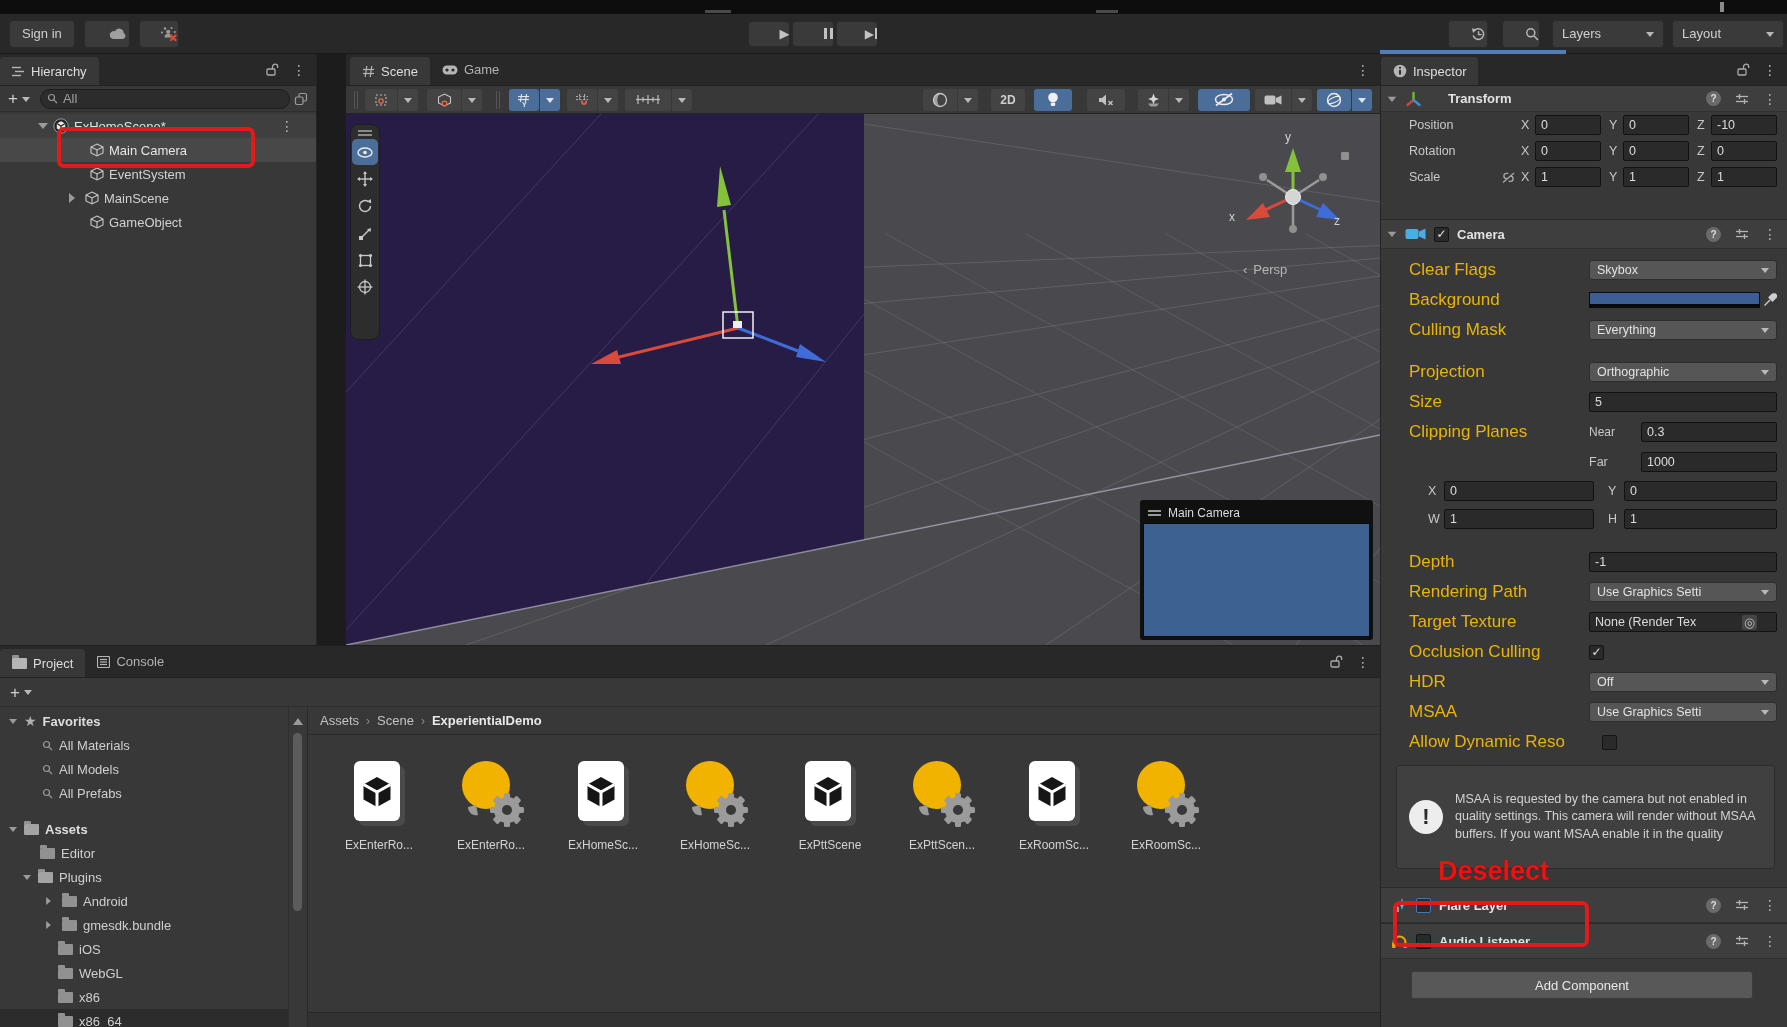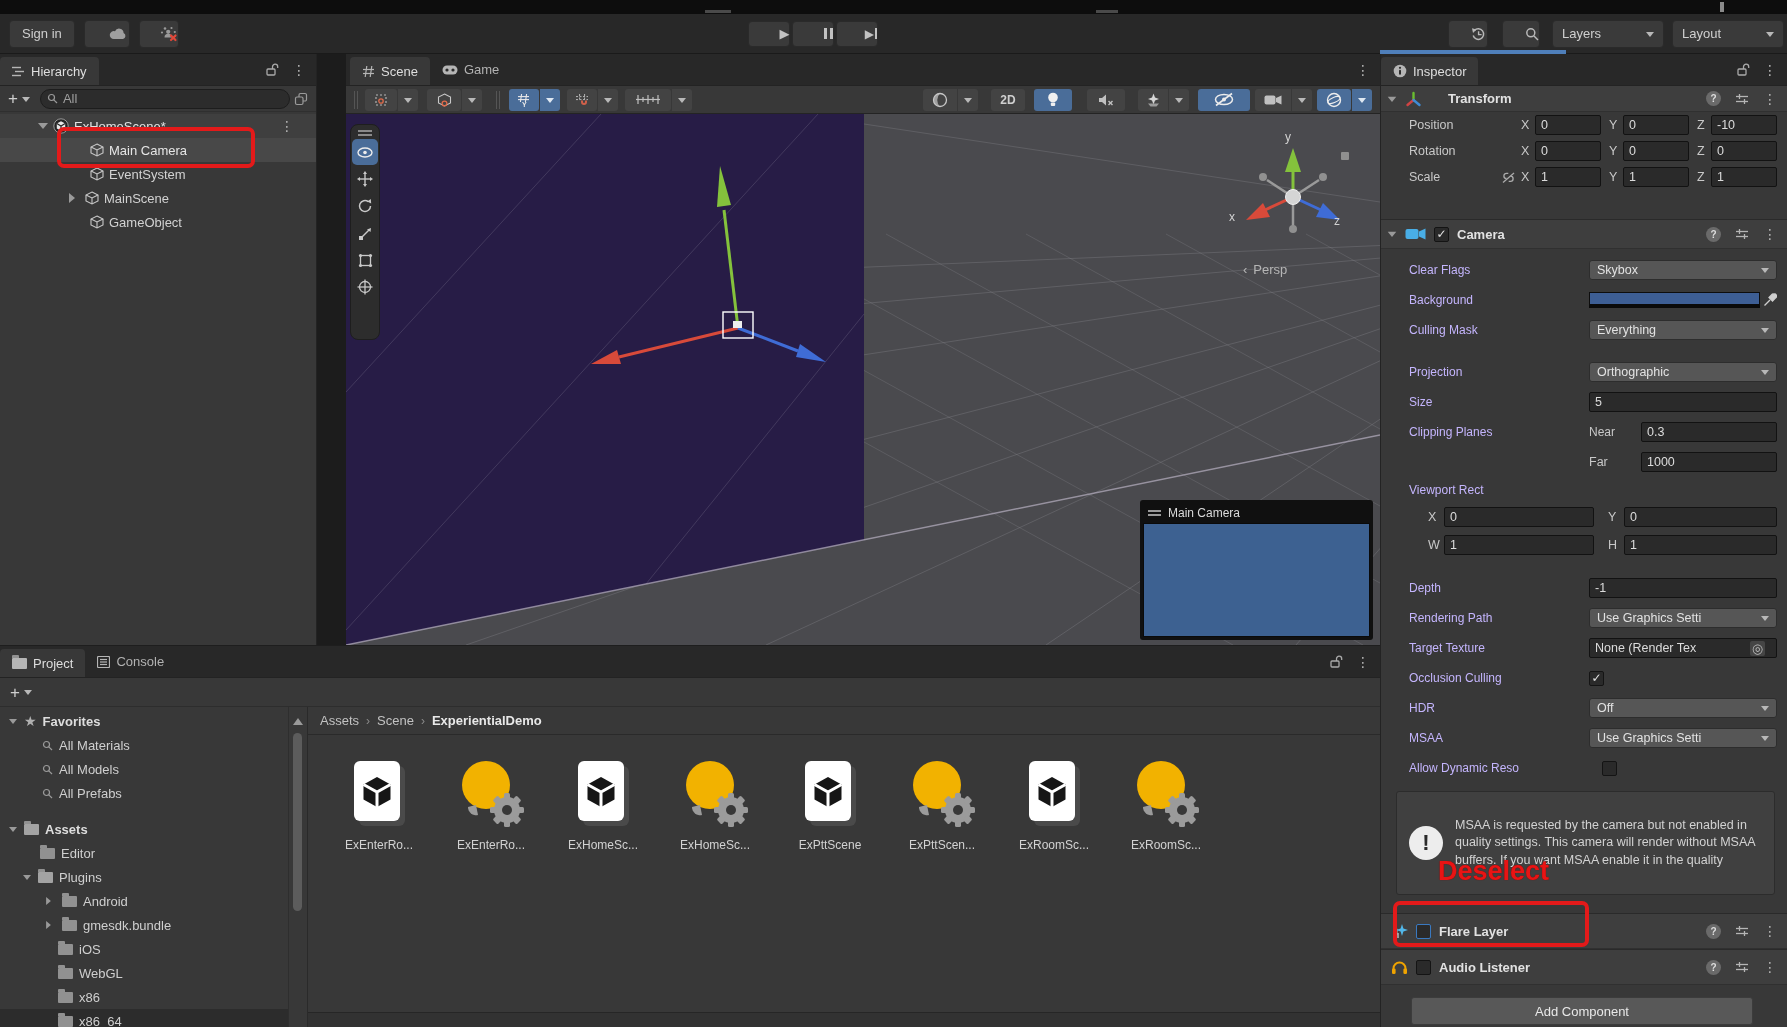--- a/index.html
+++ b/index.html
@@ -22,21 +22,21 @@
   .tbtn.blue{background:#4a6d99}
   .tbtn.joined{border-radius:3px 0 0 3px}
   .tcar{height:22px;width:20px;background:#434343;border-radius:0 3px 3px 0;margin-left:1px;display:flex;align-items:center;justify-content:center}
   .tcar.blue{background:#4a6d99}
   
   .hrow{height:24px;display:flex;align-items:center;gap:5px;font-size:13px;color:#d2d2d2}
   .arrow-d{width:0;height:0;border:5px solid transparent;border-top:6px solid #9a9a9a;margin-top:5px}
   .arrow-r{width:0;height:0;border:5px solid transparent;border-left:6px solid #9a9a9a;margin-left:5px}
   
   .irow{display:flex;align-items:center;padding:0 10px 0 28px;height:30px}
-  .ilabel{width:180px;color:#c4b5fd;font-size:12px;flex-shrink:0}
+  .ilabel{width:180px;color:#eab308;font-size:17px;flex-shrink:0}
   .ilabel-sm{width:92px;color:#c8c8c8;font-size:12.5px;flex-shrink:0}
   .axslot{width:20px;flex-shrink:0;display:flex;align-items:center}
   .axl{width:14px;color:#c8c8c8;font-size:12.5px;flex-shrink:0}
   .inp{background:#2a2a2a;border:1px solid #121212;border-radius:2px;height:20px;padding:0 5px;color:#dcdcdc;font-size:12.5px;display:flex;align-items:center}
   .axi{flex:1;margin-right:8px}
   .dd{background:#565656;border:1px solid #2d2d2d;border-radius:3px;height:20px;display:flex;align-items:center;padding:0 7px;color:#e2e2e2;font-size:12.5px;flex:1;min-width:0}
   .dd .ddt{white-space:nowrap;overflow:hidden;flex:1}
   .dd .car{margin-left:4px;flex-shrink:0}
   .cb{width:15px;height:15px;background:#2a2a2a;border:1px solid #141414;border-radius:2px;display:flex;align-items:center;justify-content:center;color:#e4e4e4;font-size:12px}
   .comp-head{height:30px;background:#3e3e3e;border-top:1px solid #2a2a2a;border-bottom:1px solid #303030;display:flex;align-items:center;gap:8px;padding:0 10px 0 6px}
@@ -653,23 +653,20 @@
   <div class="irow">
     <span class="ilabel">Clipping Planes</span>
     <span style="width:52px;color:#c8c8c8;font-size:12px">Near</span>
     <span class="inp" style="flex:1">0.3</span>
   </div>
   <div class="irow">
     <span class="ilabel"></span>
     <span style="width:52px;color:#c8c8c8;font-size:12.5px">Far</span>
     <span class="inp" style="flex:1">1000</span>
   </div>
-  <div class="irow" style="height:26px">
-    <span class="ilabel">Viewport Rect</span>
-  </div>
   <div class="irow" style="height:28px;padding-left:47px">
     <span class="axl" style="width:16px">X</span>
     <span class="inp" style="width:150px;margin-right:14px">0</span>
     <span class="axl" style="width:16px">Y</span>
     <span class="inp" style="flex:1">0</span>
   </div>
   <div class="irow" style="height:28px;padding-left:47px">
     <span class="axl" style="width:16px">W</span>
     <span class="inp" style="width:150px;margin-right:14px">1</span>
     <span class="axl" style="width:16px">H</span>
@@ -682,21 +679,21 @@
   </div>
   <div class="irow">
     <span class="ilabel">Rendering Path</span>
     <span class="dd">
         <span class="ddt">Use Graphics Setti</span>
         <span class="car"></span>
       </span>
   </div>
   <div class="irow">
     <span class="ilabel">Target Texture</span>
-    <span class="inp" style="flex:1;padding-right:11px">
+    <span class="inp" style="flex:1;padding-right:19px">
       <span class="ddt" style="flex:1;white-space:nowrap;overflow:hidden">None (Render Tex</span>
       <span style="color:#bdbdbd;font-size:13px;background:#454545;border-radius:2px;padding:0 2px">◎</span>
     </span>
   </div>
   <div class="irow">
     <span class="ilabel">Occlusion Culling</span>
     <span class="cb">✓</span>
   </div>
   <div class="irow">
     <span class="ilabel">HDR</span>

